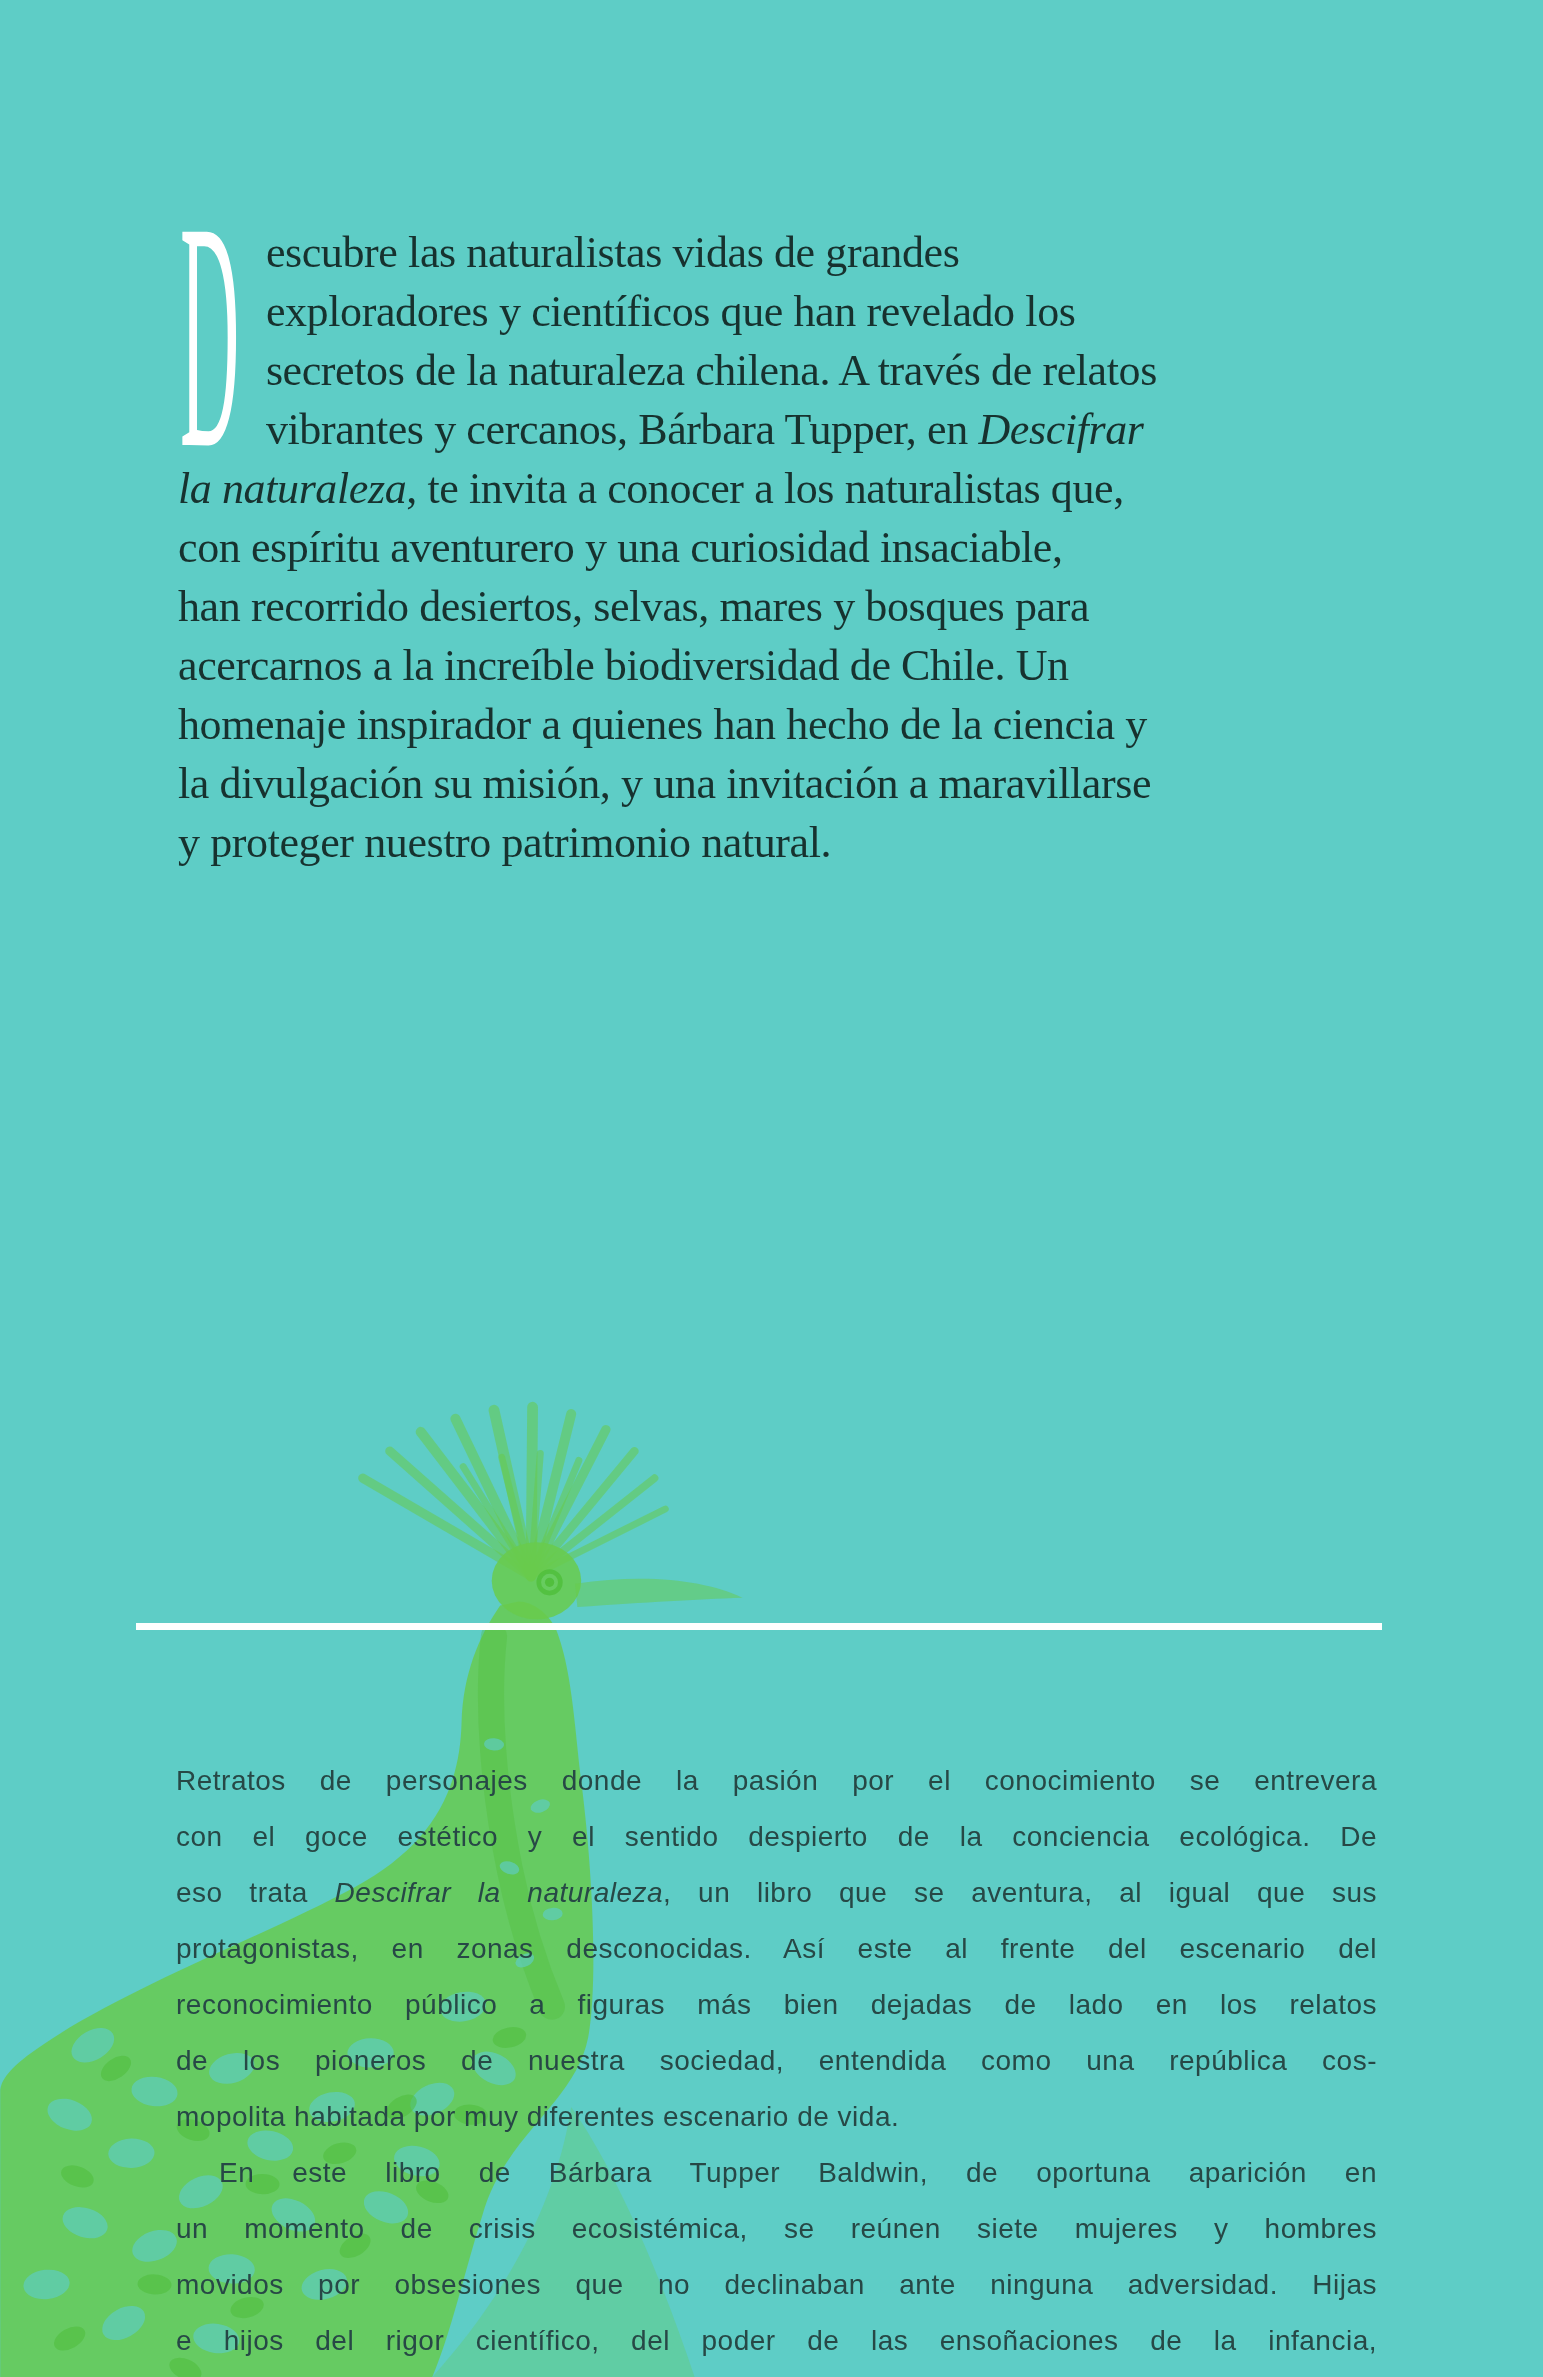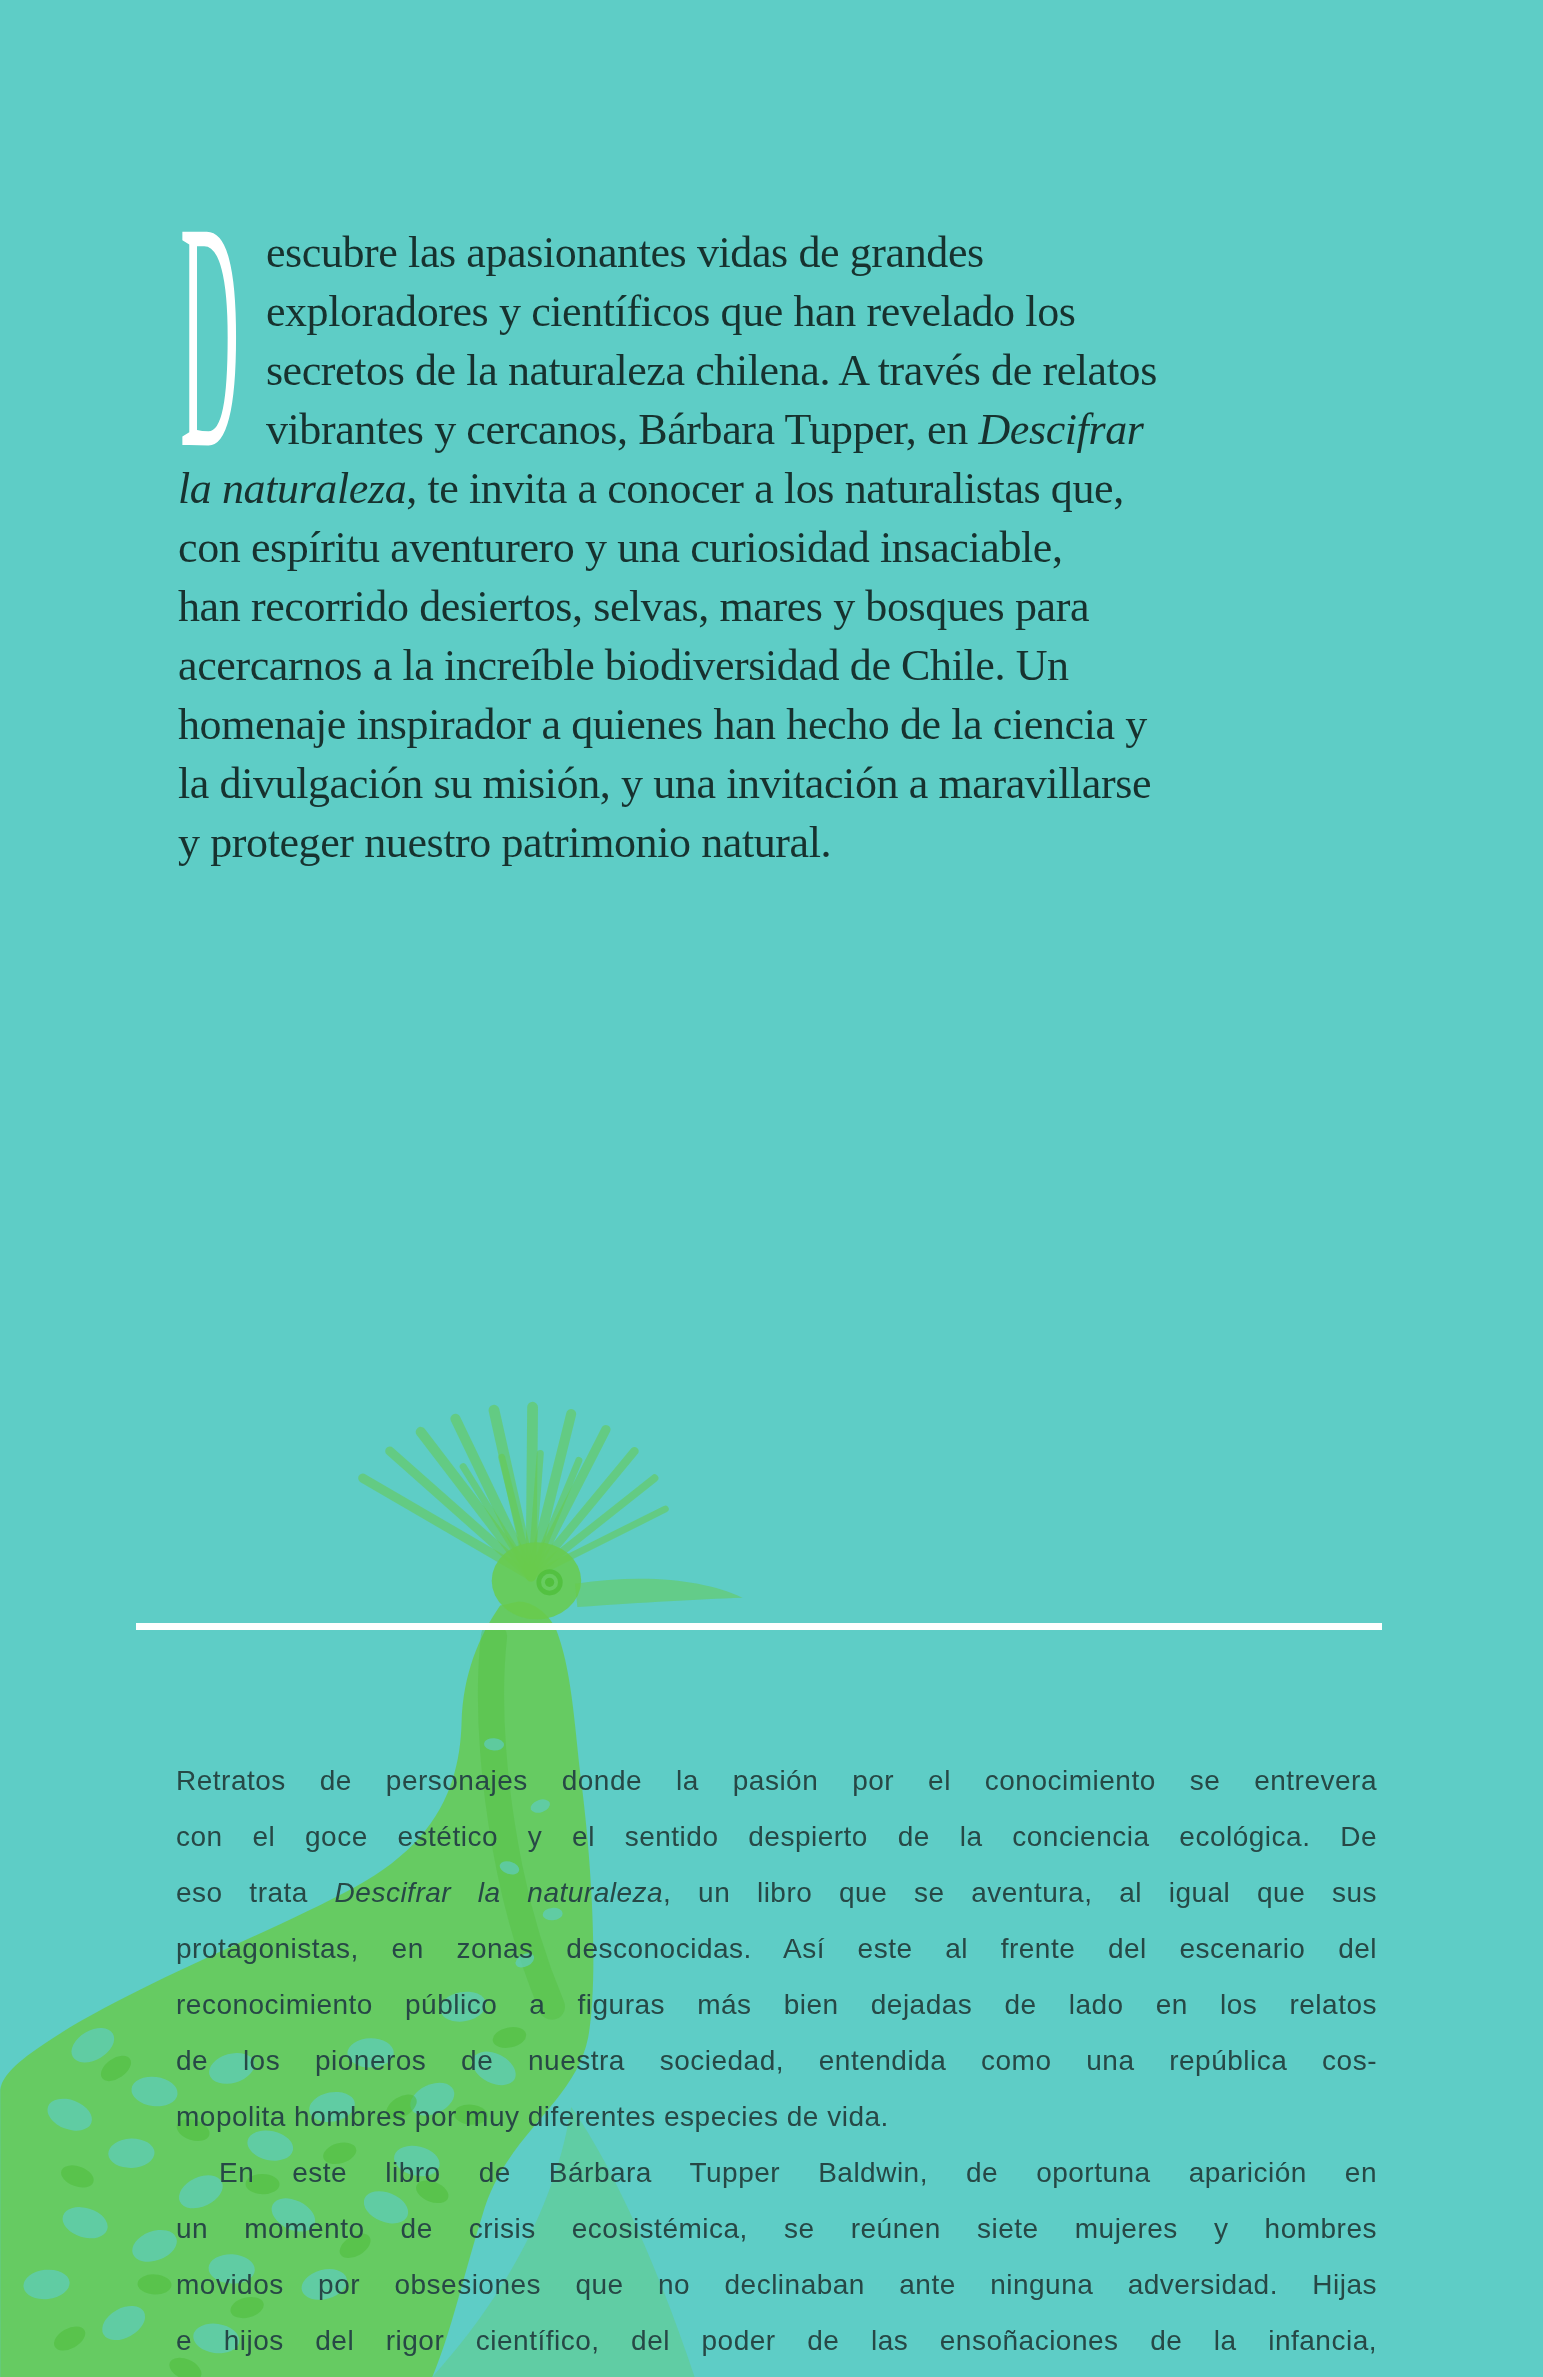--- a/index.html
+++ b/index.html
@@ -119,41 +119,41 @@
       <ellipse cx="460" cy="1130" rx="22" ry="13" transform="rotate(-31 460 1130)" fill="#4fbe3a" opacity="0.55"></ellipse>
       <ellipse cx="560" cy="1060" rx="22" ry="13" transform="rotate(22 560 1060)" fill="#4fbe3a" opacity="0.55"></ellipse>
       <ellipse cx="610" cy="960" rx="22" ry="13" transform="rotate(5 610 960)" fill="#4fbe3a" opacity="0.55"></ellipse>
       <ellipse cx="660" cy="860" rx="22" ry="13" transform="rotate(-12 660 860)" fill="#4fbe3a" opacity="0.55"></ellipse>
       <ellipse cx="90" cy="1250" rx="22" ry="13" transform="rotate(-29 90 1250)" fill="#4fbe3a" opacity="0.55"></ellipse>
       <ellipse cx="240" cy="1290" rx="22" ry="13" transform="rotate(24 240 1290)" fill="#4fbe3a" opacity="0.55"></ellipse>
     </g>
 </svg>
 
 <div class="synopsis layer">
-  <div class="dropcap-box"><span>D</span></div><span>escubre las apasionantes vidas de grandes
+  <div class="dropcap-box"><span>D</span></div><span>escubre las naturalistas vidas de grandes
 exploradores y científicos que han revelado los
 secretos de la naturaleza chilena. A través de relatos
 vibrantes y cercanos, Bárbara Tupper, en </span><em>Descifrar
 la naturaleza</em><span>, te invita a conocer a los naturalistas que,
 con espíritu aventurero y una curiosidad insaciable,
 han recorrido desiertos, selvas, mares y bosques para
 acercarnos a la increíble biodiversidad de Chile. Un
 homenaje inspirador a quienes han hecho de la ciencia y
 la divulgación su misión, y una invitación a maravillarse
 y proteger nuestro patrimonio natural.</span>
 </div>
 
 <div class="rule layer"></div>
 
 <div class="review layer">
   <span class="just"><span>Retratos de personajes donde la pasión por el conocimiento se entrevera
 con el goce estético y el sentido despierto de la conciencia ecológica. De
 eso trata </span><em>Descifrar la naturaleza</em><span>, un libro que se aventura, al igual que sus
 protagonistas, en zonas desconocidas. Así este al frente del escenario del
 reconocimiento público a figuras más bien dejadas de lado en los relatos
-de los pioneros de nuestra sociedad, entendida como una república cos-</span></span><span class="last-line">mopolita hombres por muy diferentes especies de vida.</span><span class="just"><span>  En este libro de Bárbara Tupper Baldwin, de oportuna aparición en
+de los pioneros de nuestra sociedad, entendida como una república cos-</span></span><span class="last-line">mopolita habitada por muy diferentes escenario de vida.</span><span class="just"><span>  En este libro de Bárbara Tupper Baldwin, de oportuna aparición en
 un momento de crisis ecosistémica, se reúnen siete mujeres y hombres
 movidos por obsesiones que no declinaban ante ninguna adversidad. Hijas
 e hijos del rigor científico, del poder de las ensoñaciones de la infancia,
 del ímpetu de los viajes de exploración y de una vocación imaginativa que
 transitó a lomos de mula, en </span></span>
 </div>
 
 
 </body></html>

